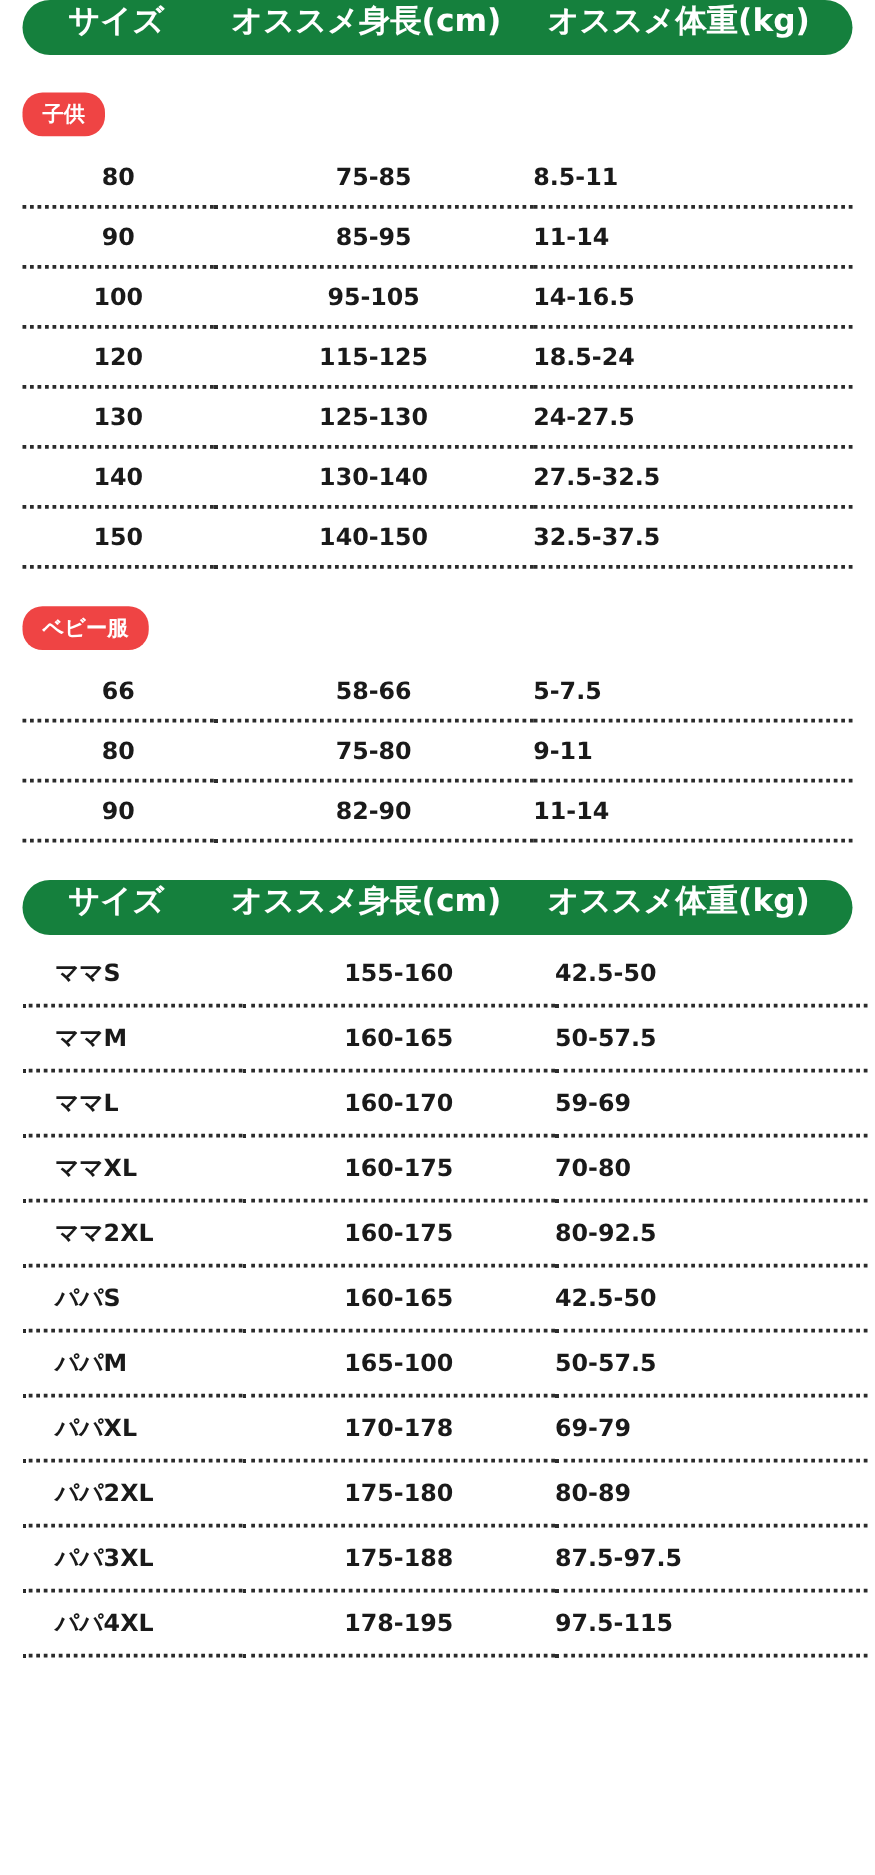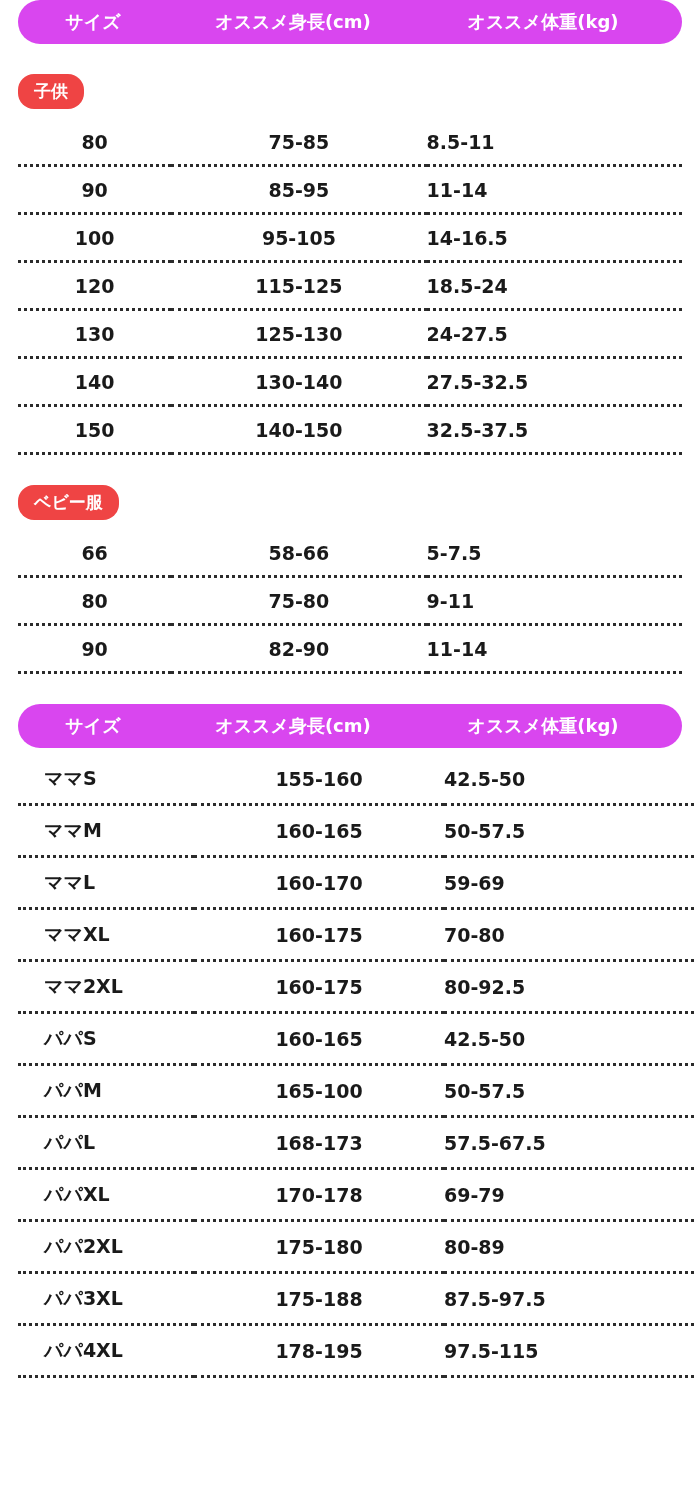--- a/index.html
+++ b/index.html
@@ -17,28 +17,28 @@
   .page {
     position: relative;
     width: 700px;
     height: 1500px;
     box-sizing: border-box;
     padding: 0 18px;
   }
 
   
   .header-bar {
-    background: #d946ef;
+    background: #15803d;
     color: #ffffff;
     border-radius: 22px;
     height: 44px;
     display: flex;
-    align-items: center;
+    align-items: flex-start;
     font-weight: bold;
-    font-size: 18px;
+    font-size: 25px;
     margin: 0;
   }
   .header-bar .c1 { width: 150px; text-align: center; }
   .header-bar .c2 { width: 250px; text-align: center; }
   .header-bar .c3 { width: 250px; text-align: center; }
 
   
   .chip {
     display: inline-block;
     background: #ef4444;
@@ -207,25 +207,20 @@
           <td class="col-size">パパS</td>
           <td class="col-h">160-165</td>
           <td class="col-w">42.5-50</td>
         </tr>
         <tr>
           <td class="col-size">パパM</td>
           <td class="col-h">165-100</td>
           <td class="col-w">50-57.5</td>
         </tr>
         <tr>
-          <td class="col-size">パパL</td>
-          <td class="col-h">168-173</td>
-          <td class="col-w">57.5-67.5</td>
-        </tr>
-        <tr>
           <td class="col-size">パパXL</td>
           <td class="col-h">170-178</td>
           <td class="col-w">69-79</td>
         </tr>
         <tr>
           <td class="col-size">パパ2XL</td>
           <td class="col-h">175-180</td>
           <td class="col-w">80-89</td>
         </tr>
         <tr>

